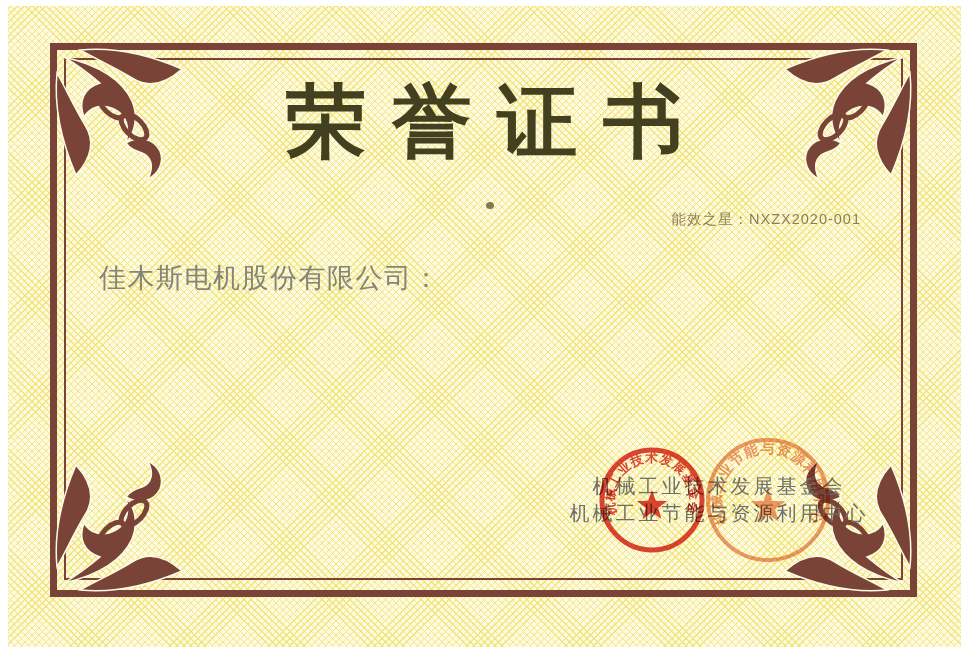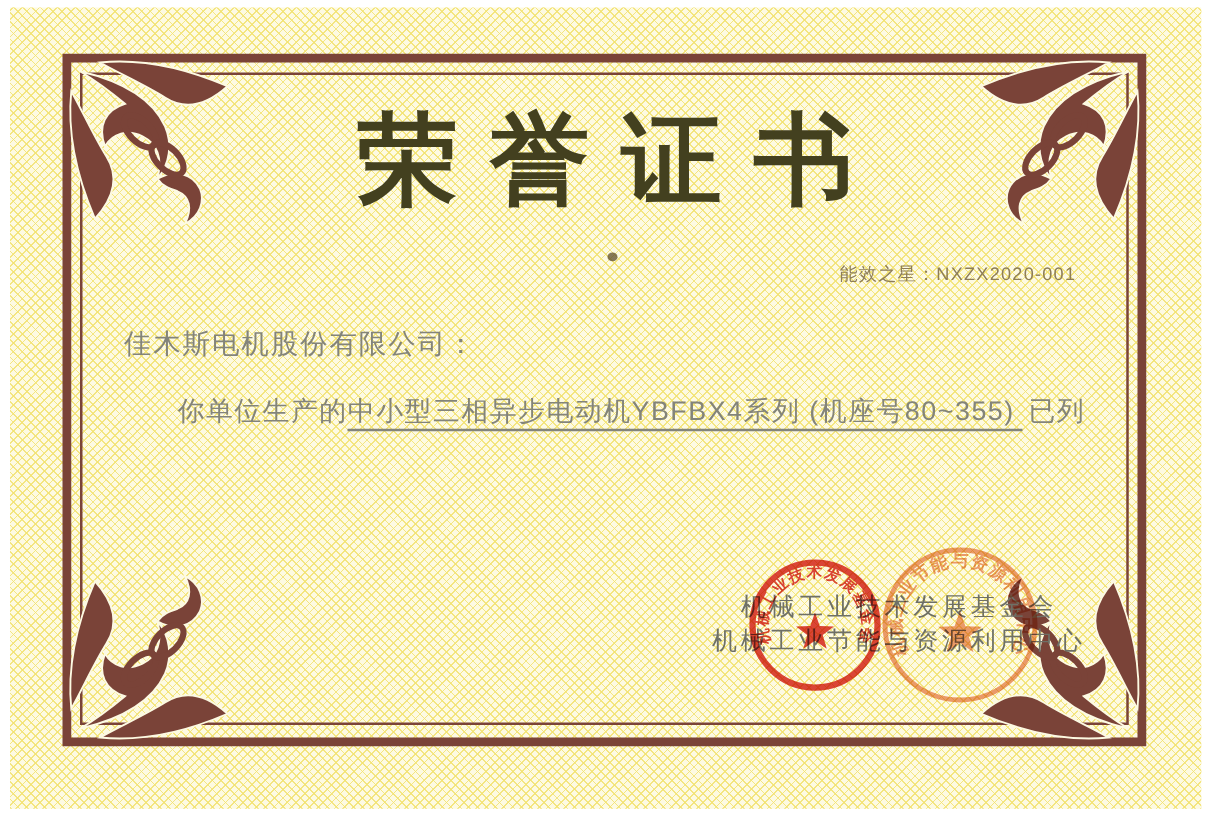--- a/index.html
+++ b/index.html
@@ -13,36 +13,36 @@
     position:absolute;left:8px;top:6px;width:953px;height:641px;
     background-color:#fdfae2;
     background-image:
       repeating-linear-gradient(45deg, rgba(242,226,112,0.85) 0 1px, transparent 1px 5px),
       repeating-linear-gradient(-45deg, rgba(242,226,112,0.85) 0 1px, transparent 1px 5px);
   }
   .frame{position:absolute;left:0;top:0;width:953px;height:641px;pointer-events:none;}
   .title{
     position:absolute;left:0;right:0;top:74px;margin:0;
     text-align:center;
-    font-family:Liberation Sans, sans-serif;
+    font-family:Liberation Mono, monospace;
     font-weight:bold;font-size:80px;line-height:1.2;
     letter-spacing:0.32em;text-indent:0.32em;
     color:#43401f;
   }
   .ink-dot{
     position:absolute;left:478px;top:196px;width:8px;height:7px;border-radius:50%;
     background:#5d4c2a;opacity:.75;
   }
   .cert-no{
     position:absolute;top:204px;right:100px;
     font-size:14.5px;letter-spacing:1px;color:#8d7d57;
   }
   .recipient{
     position:absolute;left:91px;top:254px;
-    font-size:22px;letter-spacing:1.5px;color:#83847a;text-align:center;
+    font-size:27px;letter-spacing:1.5px;color:#83847a;text-align:center;
   }
   .body-text{
     position:absolute;left:91px;top:300px;width:786px;
     font-size:21.5px;line-height:46px;letter-spacing:1.2px;color:#83847a;
   }
   .body-text .indent{display:inline-block;width:43px;}
   .u{border-bottom:2px solid #83847a;padding-right:6px;padding-bottom:2px;}
   .post{margin-left:5px;}
   .issuer{
     position:absolute;left:505px;top:467px;width:412px;
@@ -82,21 +82,20 @@
     <h1 class="title">荣誉证书</h1>
     <div class="ink-dot"></div>
 
     <div class="cert-no">
       <span>能效之星：</span><span>NXZX2020-001</span>
     </div>
 
     <div class="recipient">佳木斯电机股份有限公司：</div>
 
     <div class="body-text">
-      <div><span class="indent"></span><span>你单位生产的</span><span class="u">中小型三相异步电动机YBFBX4系列 (机座号80~355)</span><span class="post">已列</span></div>
     </div>
 
     <div class="issuer">
       <div>机械工业技术发展基金会</div>
       <div>机械工业节能与资源利用中心</div>
     </div>
 
     <svg class="stamp stamp1" width="132" height="132" viewBox="0 0 132 132" xmlns="http://www.w3.org/2000/svg">
       <defs>
         <path id="arc1" d="M33.1,85 A38,38 0 1 1 98.9,85" fill="none"></path>

